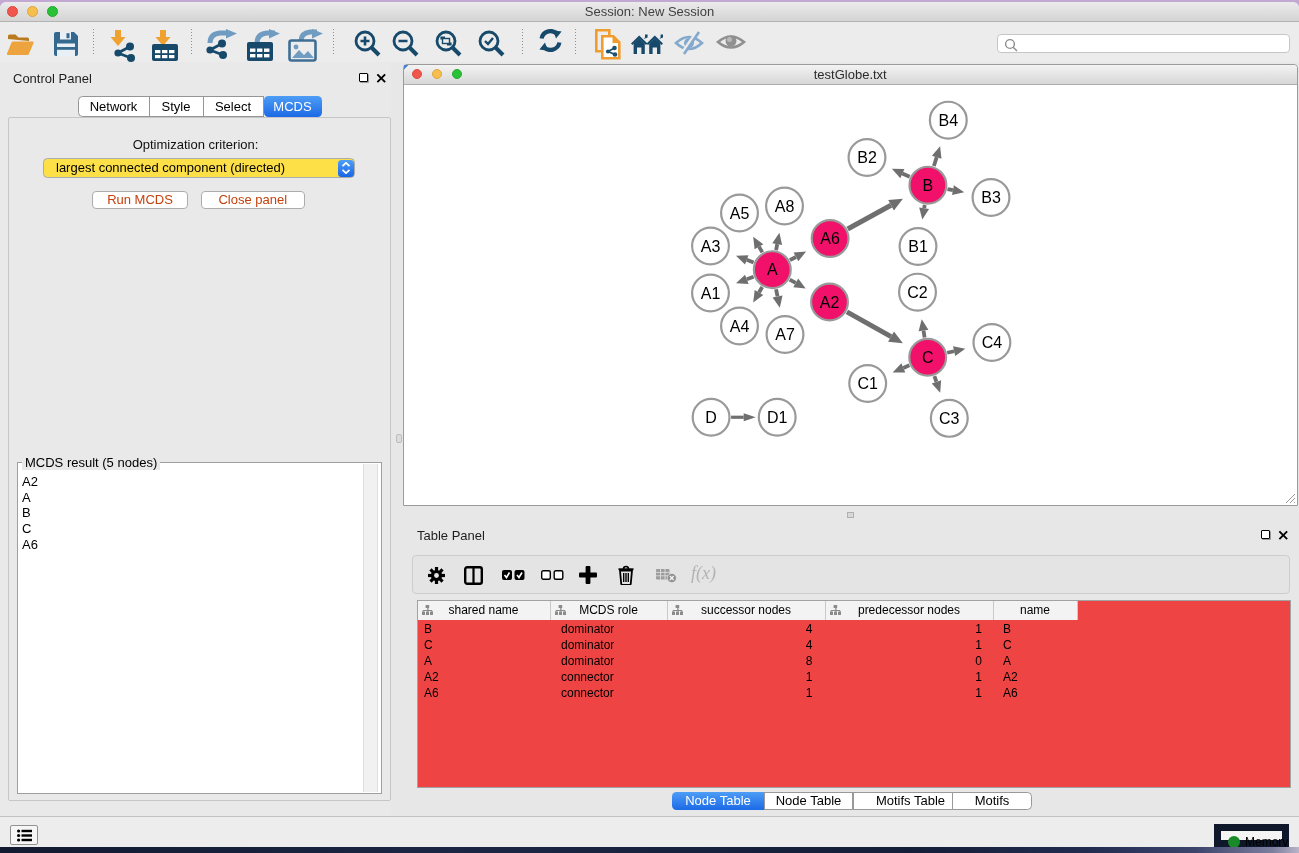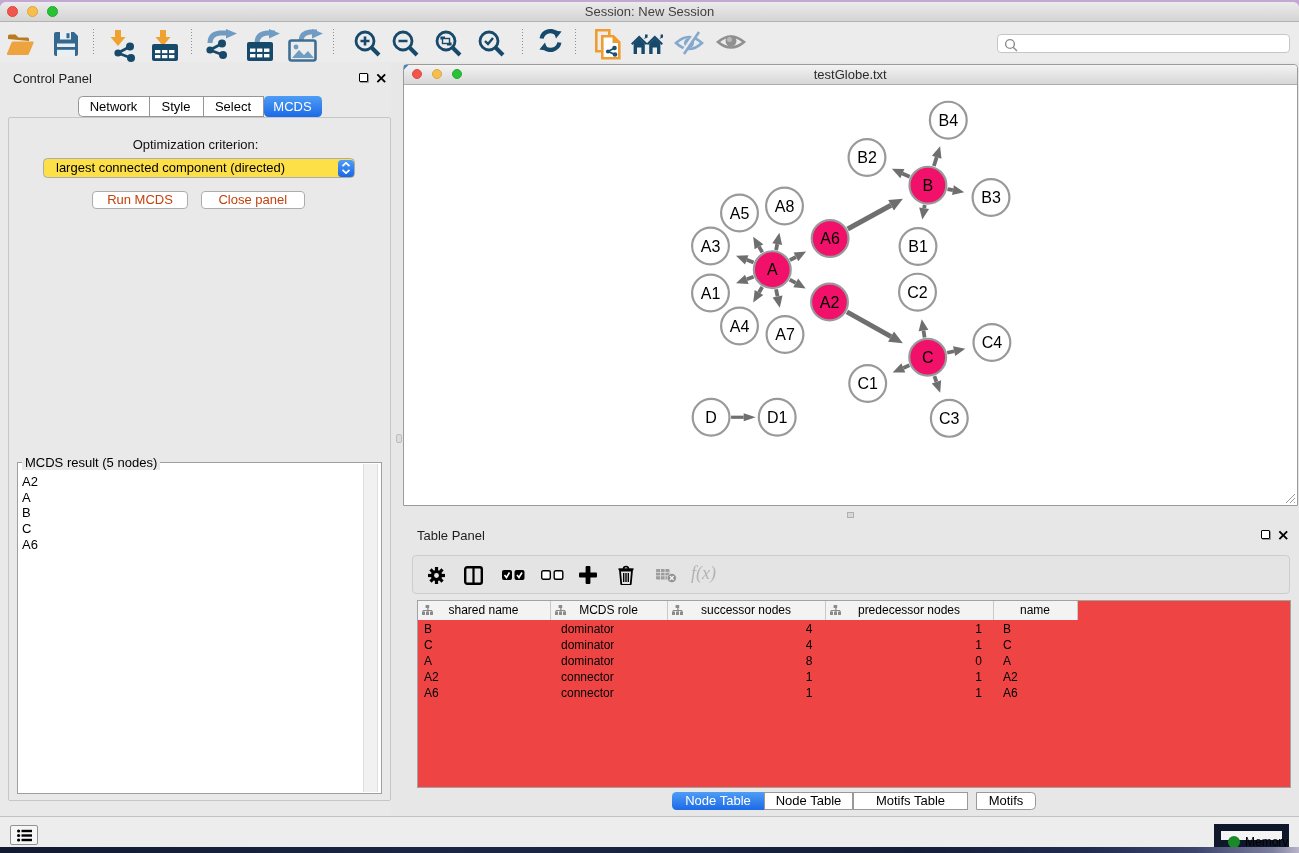--- a/index.html
+++ b/index.html
@@ -521,21 +521,21 @@
             <span class="td" style="left:143.5px">connector</span>
             <span class="td num" style="left:250px;width:145px">1</span>
             <span class="td num" style="left:408px;width:156.5px">1</span>
             <span class="td" style="left:585.5px">A6</span>
           </div>
   </div>
   <div id="ttabs">
     <div class="ttab ttabsel" style="left:0;width:92px">Node Table</div>
     <div class="ttab" style="left:92px;width:89px">Node Table</div>
     <div class="ttab" style="left:181px;width:115px">Motifs Table</div>
-    <div class="ttab" style="left:304px;width:60px;border-radius:0 4.5px 4.5px 0">Motifs</div>
+    <div class="ttab" style="left:280px;width:80px;border-radius:0 4.5px 4.5px 0">Motifs</div>
   </div>
  </div>
 </div>
 <div id="statusbar">
   <div id="listbtn">
         <svg style="position:absolute;left:6px;top:3px" width="15" height="13" viewBox="0 0 15 13">
     <g fill="#000">
             <circle cx="1.6" cy="2" r="1.6"></circle>
             <circle cx="1.6" cy="6.5" r="1.6"></circle>
             <circle cx="1.6" cy="11" r="1.6"></circle>

